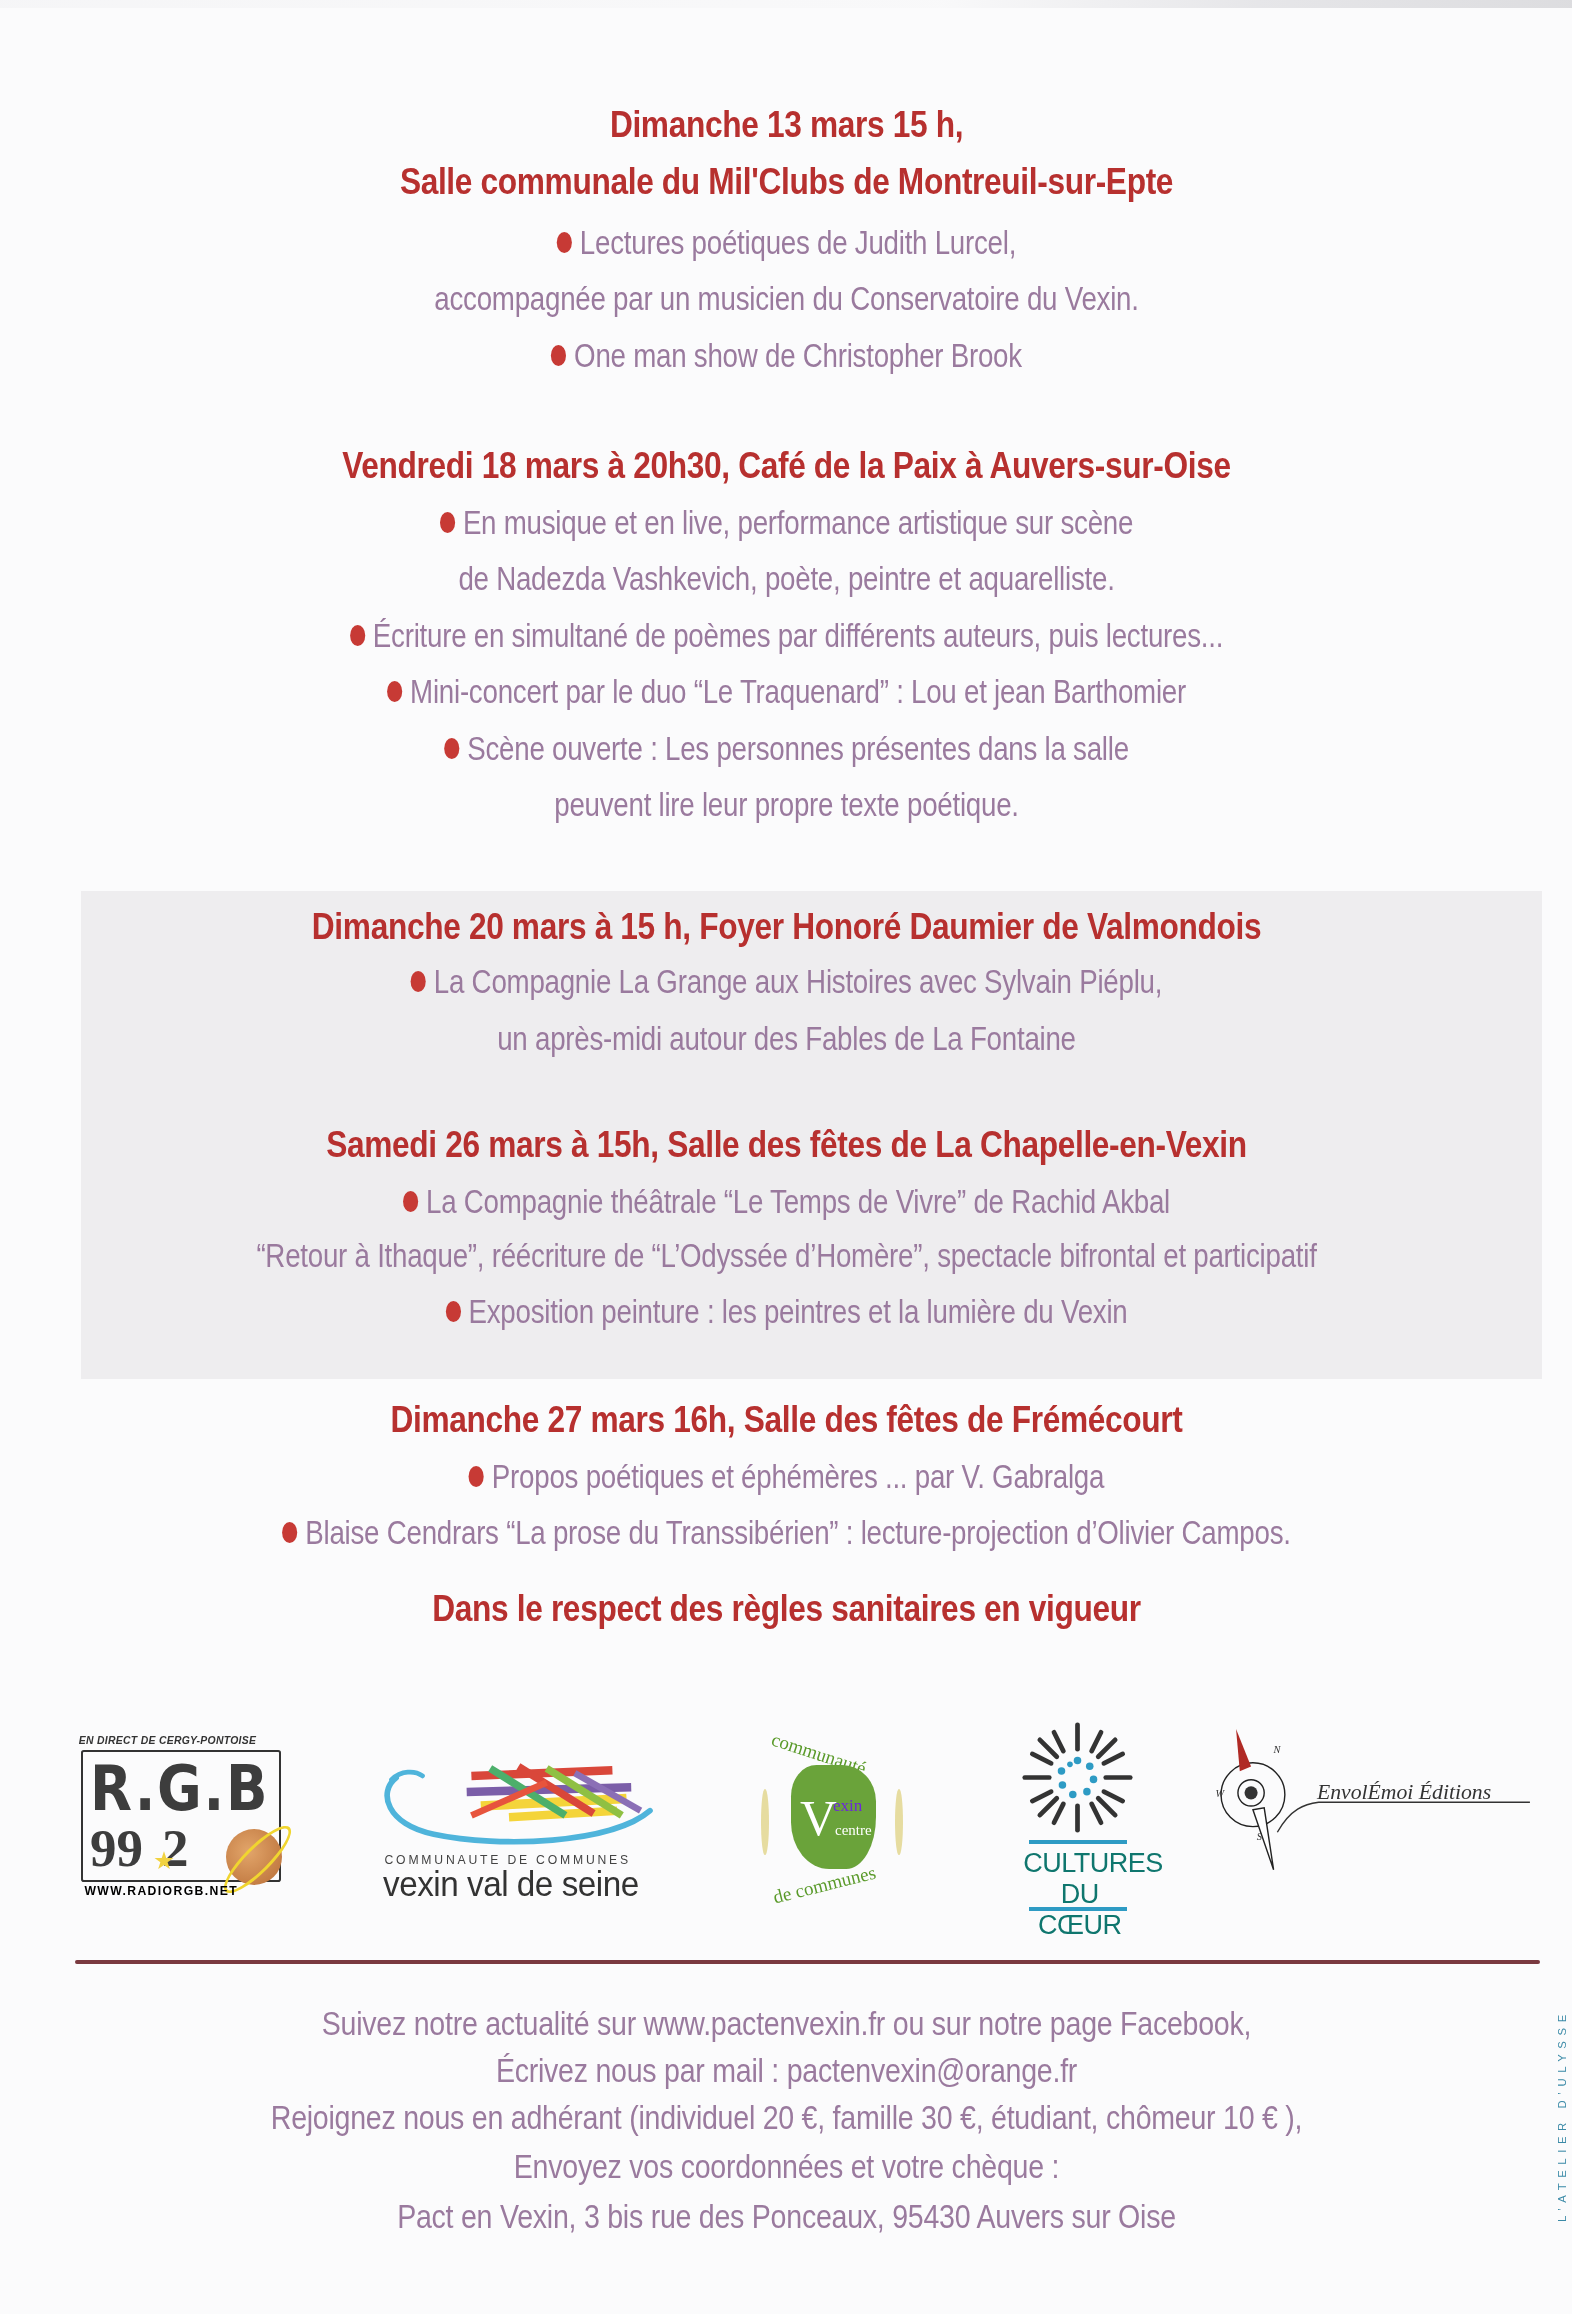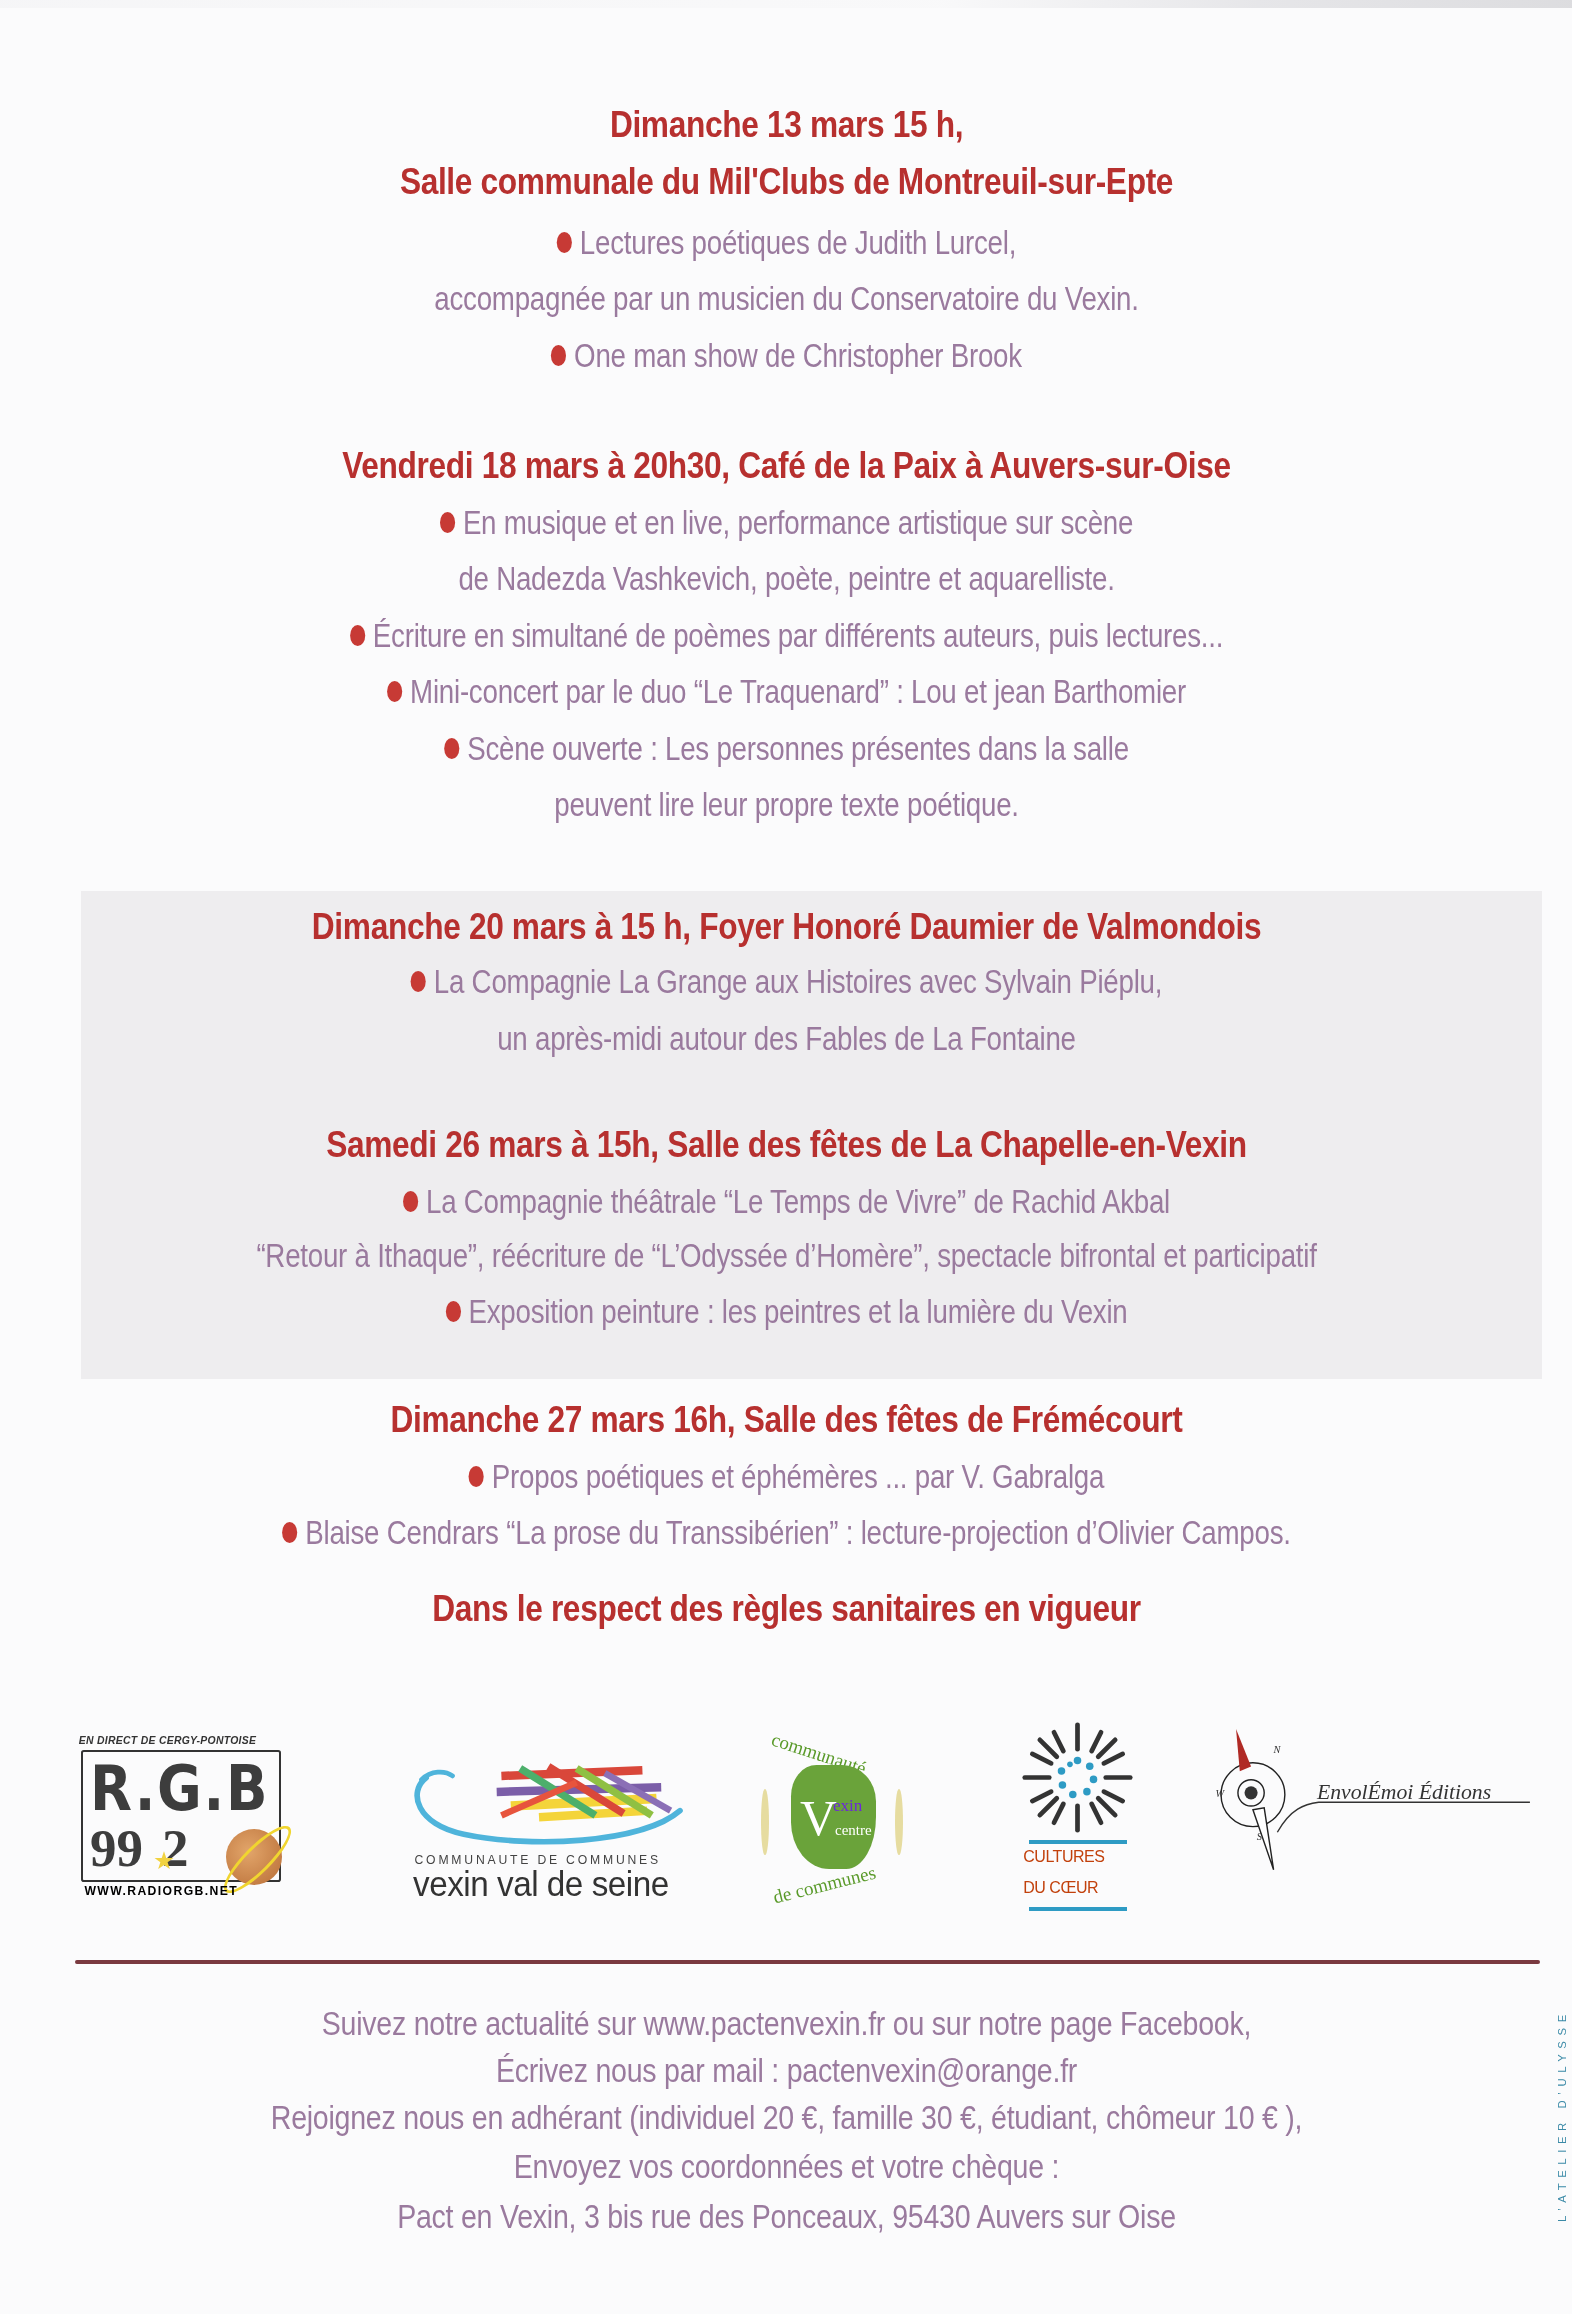--- a/index.html
+++ b/index.html
@@ -47,37 +47,37 @@
   .rgb-logo { left: 75px; top: 1735px; width: 217px; height: 169px; }
   .rgb-top { font-size: 10.4px; font-weight: bold; font-style: italic; color: #333; letter-spacing: 0.3px; position:absolute; left: 3.8px; top: 0; white-space: nowrap; }
   .rgb-frame { position: absolute; left: 5.6px; top: 15px; width: 196px; height: 128px; border: 2.8px solid #333; border-radius: 2.8px; }
   .rgb-main { position: absolute; left: 15px; top: 17px; font-size: 62px; font-weight: bold; color: #3d3d3d; letter-spacing: 1.9px; font-family: "DejaVu Sans", sans-serif; transform: scaleX(.88); transform-origin: left;}
   .rgb-freq { position: absolute; left: 15px; top: 83px; font-size: 53px; font-weight: bold; color: #3d3d3d; font-family: Liberation Serif, serif;}
   .rgb-star { position: absolute; left: 78px; top: 111px; font-size: 24.5px; color: #f1d240; }
   .rgb-planet { position: absolute; left: 151px; top: 94px; width: 56px; height: 56px; border-radius: 50%; background: radial-gradient(circle at 40% 40%, #e2a56a, #b86d36); }
   .rgb-ring { position: absolute; left: 137px; top: 111px; width: 85px; height: 21px; border: 3.8px solid #f0d530; border-radius: 50%; transform: rotate(-45deg); }
   .rgb-url { position: absolute; left: 9.4px; top: 149px; font-size: 12.2px; font-weight: bold; color: #000000; letter-spacing: 1.4px; white-space: nowrap; }
 
-  .vvs-logo { left: 377px; top: 1759px; width: 311px; height: 151px; margin-left: 30px; }
+  .vvs-logo { left: 377px; top: 1759px; width: 311px; height: 151px; }
   .vvs-sub { position: absolute; left: 7.5px; top: 94px; font-size: 12.2px; letter-spacing: 2.8px; color: #444; white-space: nowrap; }
   .vvs-name { position: absolute; left: 5.6px; top: 105px; font-size: 35px; color: #333; white-space: nowrap; letter-spacing: -0.5px; transform: scaleX(.95); transform-origin: left; }
 
   .cvc-logo { left: 744px; top: 1723px; width: 188px; height: 188px; }
   .cvc-map { position: absolute; left: 47px; top: 42px; width: 85px; height: 104px; background: #6aa33a; border-radius: 30% 40% 35% 45% / 30% 35% 50% 45%; }
   .cvc-v { position: absolute; left: 56px; top: 66px; font-family: "Liberation Serif", serif; font-size: 51px; color: #fff; }
   .cvc-vexin { position: absolute; left: 89px; top: 73px; font-family: "Liberation Serif", serif; font-size: 17px; color: #6d28d9; }
   .cvc-centre { position: absolute; left: 91px; top: 99px; font-family: "Liberation Serif", serif; font-size: 15px; color: #fff; }
   .cvc-top { position: absolute; left: 28px; top: 4.7px; font-family: "Liberation Serif", serif; font-size: 19px; color: #5a9a2a; transform: rotate(18deg); transform-origin: left; white-space: nowrap; }
   .cvc-bottom { position: absolute; left: 28px; top: 151px; font-family: "Liberation Serif", serif; font-size: 19px; color: #5a9a2a; transform: rotate(-14deg); white-space: nowrap; }
   .cvc-wheat { position: absolute; top: 66px; width: 7.5px; height: 66px; border-radius: 50%; background: #e6dca0; }
 
   .cdc-logo { left: 1012px; top: 1721px; width: 132px; height: 207px; }
   .cdc-flake { position: absolute; left: 9.4px; top: 0; width: 113px; height: 113px; }
   .cdc-bar { position: absolute; left: 17px; width: 98px; height: 3.8px; background: #2e9bc4; }
-  .cdc-text { position: absolute; left: 11.3px; width: 113px; text-align: left; font-size: 16px; color: #c2410c; letter-spacing: -0.5px; }
+  .cdc-text { position: absolute; left: 11.3px; width: 113px; text-align: center; font-size: 27px; color: #0f766e; letter-spacing: -0.5px; }
 
   .eev-logo { left: 1215px; top: 1729px; width: 320px; height: 169px; }
   .eev-text { position: absolute; left: 102px; top: 51px; font-family: "Liberation Serif", serif; font-style: italic; font-size: 21.7px; color: #333; white-space: nowrap; text-align: right; }
 </style>
 </head>
 <body>
 
 <div class="page-top-shade"></div>
 <div class="grey-box"></div>
 

